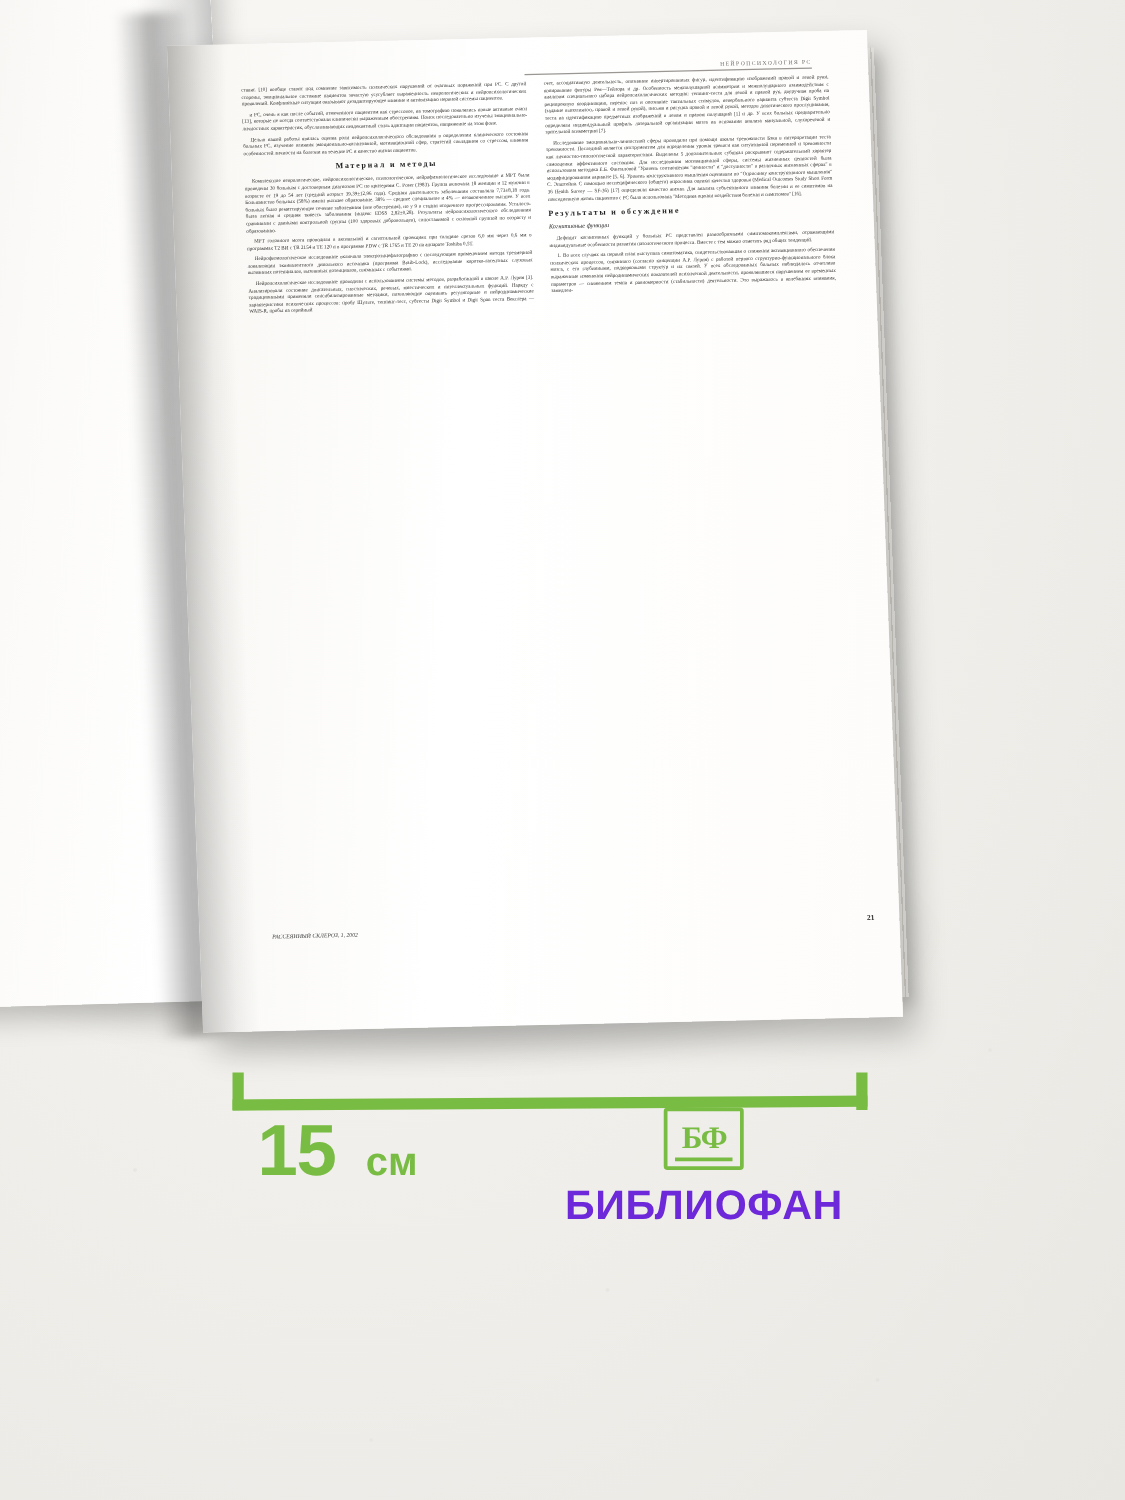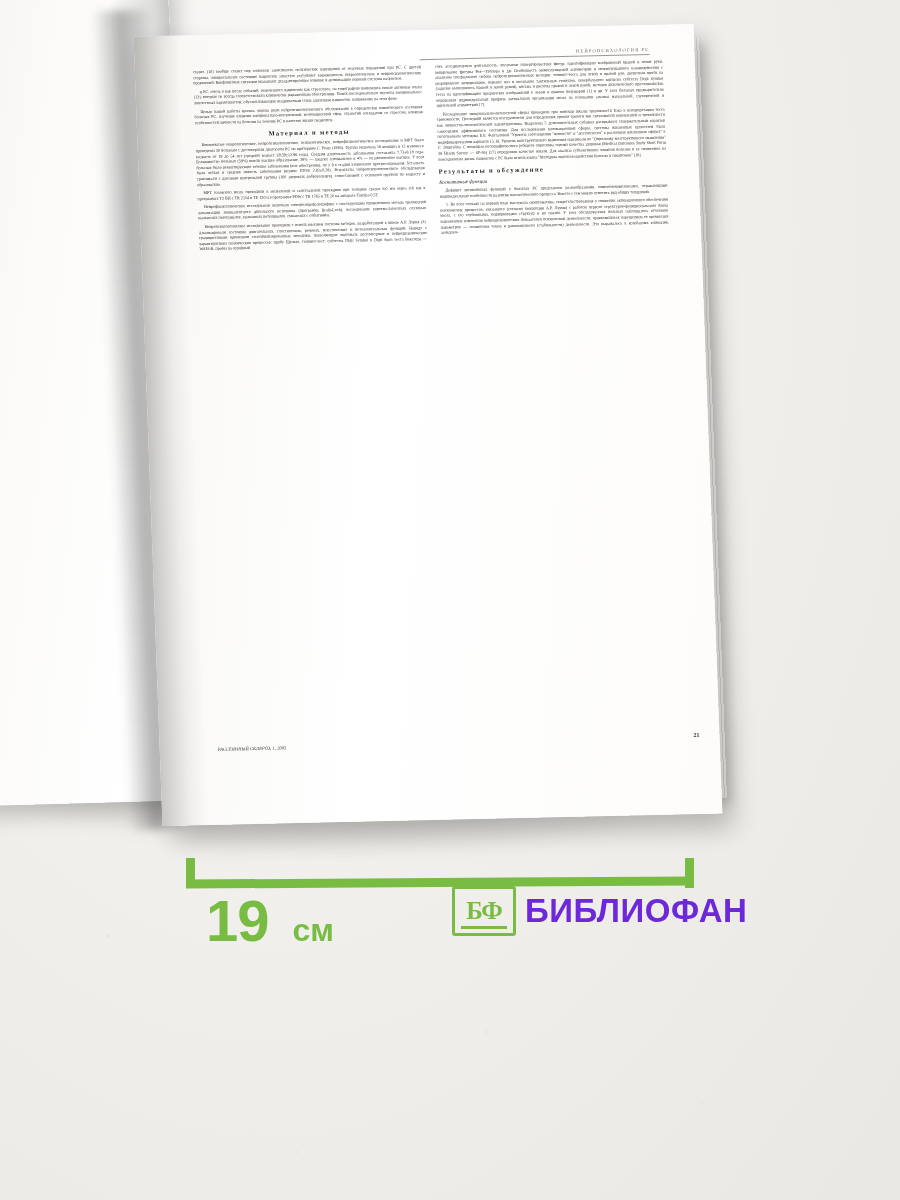--- a/index.html
+++ b/index.html
@@ -234,20 +234,21 @@
   .scale-label .num { font-size: 58px; line-height: 58px; }
   .scale-label .unit { font-size: 32px; line-height: 26px; letter-spacing: 0; margin-left: 24px; }
 
   .brand {
     position: absolute;
     left: 452px;
     top: 886px;
     display: flex;
     align-items: center;
     gap: 9px;
+    flex-direction: column;
   }
   .brand-mark {
     width: 58px; height: 44px;
     border: 3px solid #79bc43;
     border-radius: 3px;
     position: relative;
     display: flex;
     align-items: center;
     justify-content: center;
     color: #79bc43;
@@ -407,21 +408,21 @@
 
   </div>
 
   <div class="scalebar">
     <div class="bar"></div>
     <div class="cap-l"></div>
     <div class="cap-r"></div>
   </div>
 
   <div class="scale-label">
-    <span class="num">19</span><span class="unit">см</span>
+    <span class="num">15</span><span class="unit">см</span>
   </div>
 
   <div class="brand">
     <div class="brand-mark">БФ</div>
     <div class="brand-name">БИБЛИОФАН</div>
   </div>
 
 </div>
 
 </body></html>

